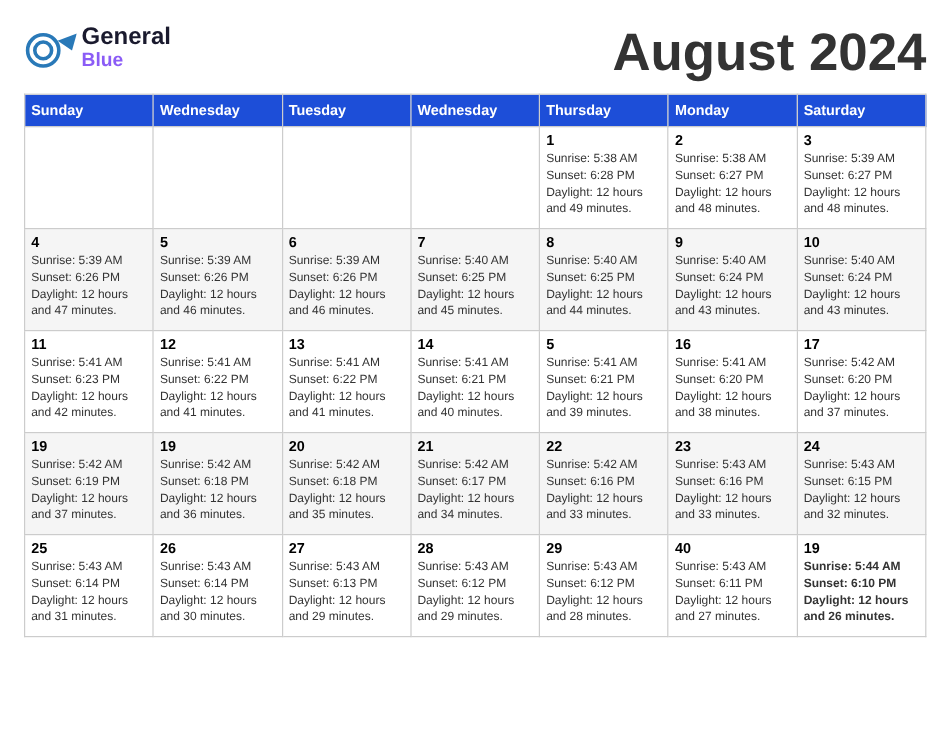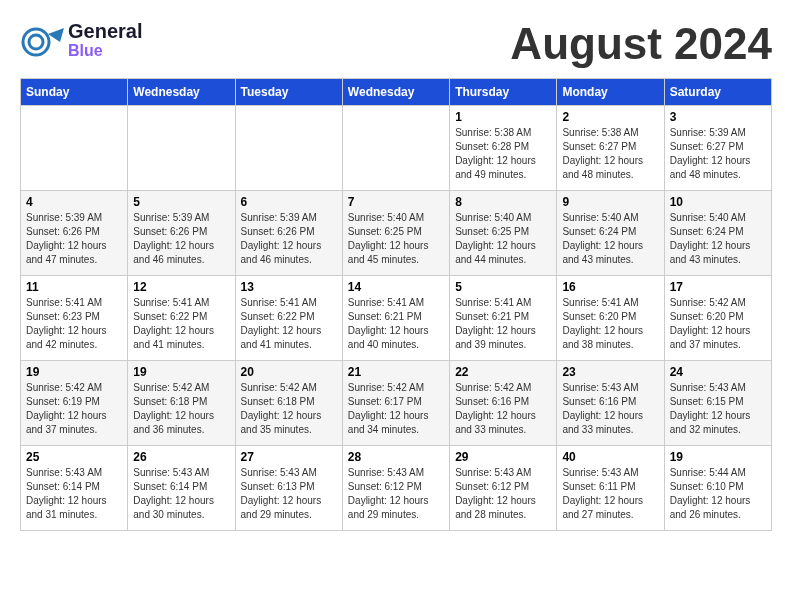--- a/index.html
+++ b/index.html
@@ -336,20 +336,20 @@
         </td>
         <td>
           <span class="day-number">40</span>
           <div class="day-info" style="white-space: pre-line;">Sunrise: 5:43 AM
 Sunset: 6:11 PM
 Daylight: 12 hours
 and 27 minutes.</div>
         </td>
         <td>
           <span class="day-number">19</span>
-          <div class="day-info" style="white-space: pre-line;">Sunrise: 5:44 AM
+          <div class="day-info" style="white-space: pre-line; font-weight: bold;">Sunrise: 5:44 AM
 Sunset: 6:10 PM
 Daylight: 12 hours
 and 26 minutes.</div>
         </td>
       </tr>
     </tbody>
 </table>
 
 </body></html>

